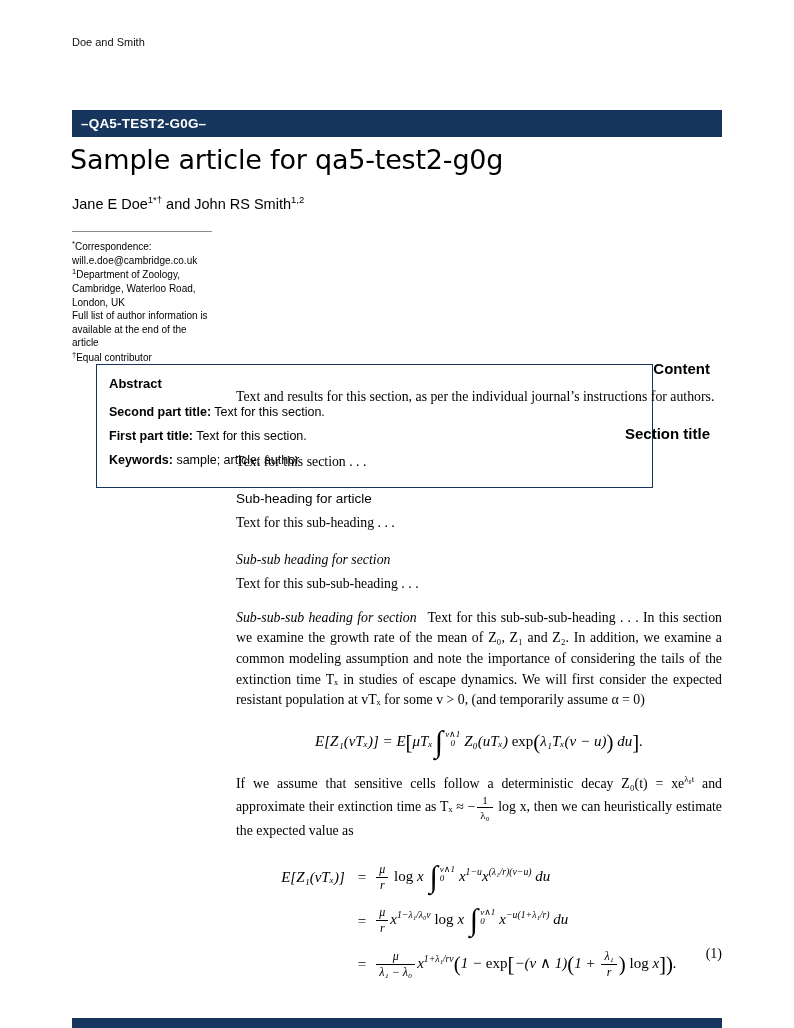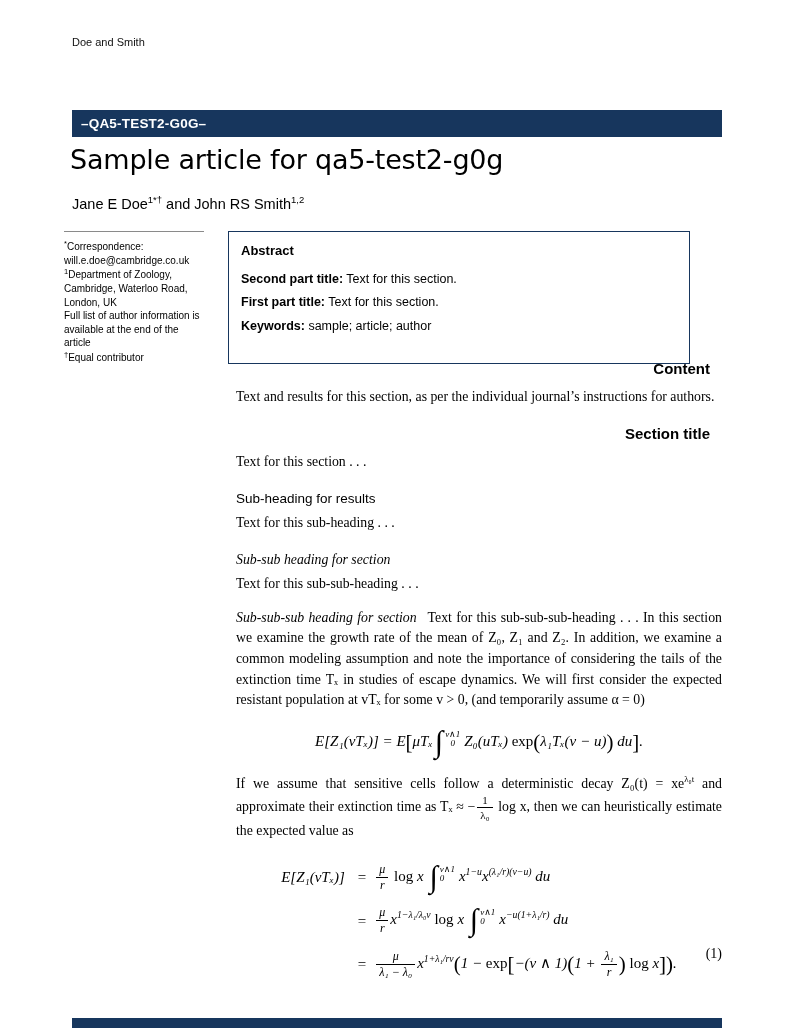--- a/index.html
+++ b/index.html
@@ -25,29 +25,29 @@
     position:absolute; left:70px; top:144px; width:650px;
     font-family:"DejaVu Sans","Liberation Sans",sans-serif;
     font-size:27px; font-weight:normal; letter-spacing:-0.2px; color:#000;
   }
   .authors {
     position:absolute; left:72px; top:194px; width:650px;
     font-family:"Liberation Sans","DejaVu Sans",sans-serif; font-size:14.5px;
   }
   .authors sup { font-size:9.5px; }
 
-  .columns { position:absolute; left:64px; top:231px; width:650px; display:flex; }
+  .columns { position:absolute; left:72px; top:231px; width:650px; display:flex;flex-direction:column; }
   .sidebar {
     width:140px; flex:none; border-top:1px solid #8a8a8a; padding-top:7px;
     font-family:"Liberation Sans","DejaVu Sans",sans-serif;
     font-size:10px; line-height:1.35;
   }
   .sidebar sup { font-size:7.5px; }
   .abstract {
-    margin-left:24px; width:462px; box-sizing:border-box;
+    margin-left:24px; width:557px; box-sizing:border-box;
     border:1px solid #17365d; padding:9px 12px 11px;
     font-family:"Liberation Sans","DejaVu Sans",sans-serif;
     font-size:12.5px; line-height:1.35;
   }
   .abstract-heading { font-weight:bold; font-size:13px; margin:1px 0 11px; }
   .abstract-row { margin:7px 0; }
   .abstract-label { font-weight:bold; }
 
   .main {
     position:absolute; left:236px; top:358px; width:486px;
@@ -126,21 +126,21 @@
   </div>
 
   <main class="main">
 
     <div class="h-bold">Content</div>
     <p>Text and results for this section, as per the individual journal’s instructions for authors.</p>
 
     <div class="h-bold spaced">Section title</div>
     <p>Text for this section . . .</p>
 
-    <div class="h-plain">Sub-heading for results</div>
+    <div class="h-plain">Sub-heading for article</div>
     <p>Text for this sub-heading . . .</p>
 
     <div class="h-italic">Sub-sub heading for section</div>
     <p>Text for this sub-sub-heading . . .</p>
 
     <p><span class="runin">Sub-sub-sub heading for section</span>Text for this sub-sub-sub-heading . . . In this section we examine the growth rate of the mean of Z₀, Z₁ and Z₂. In addition, we examine a common modeling assumption and note the importance of considering the tails of the extinction time Tₓ in studies of escape dynamics. We will first consider the expected resistant population at vTₓ for some v &gt; 0, (and temporarily assume α = 0)</p>
 
     <div class="eq-display">E[Z₁(vTₓ)] = E<span class="big">[</span>μTₓ<span class="intwrap">
           <span class="intglyph">∫</span>
           <span class="intlims">

